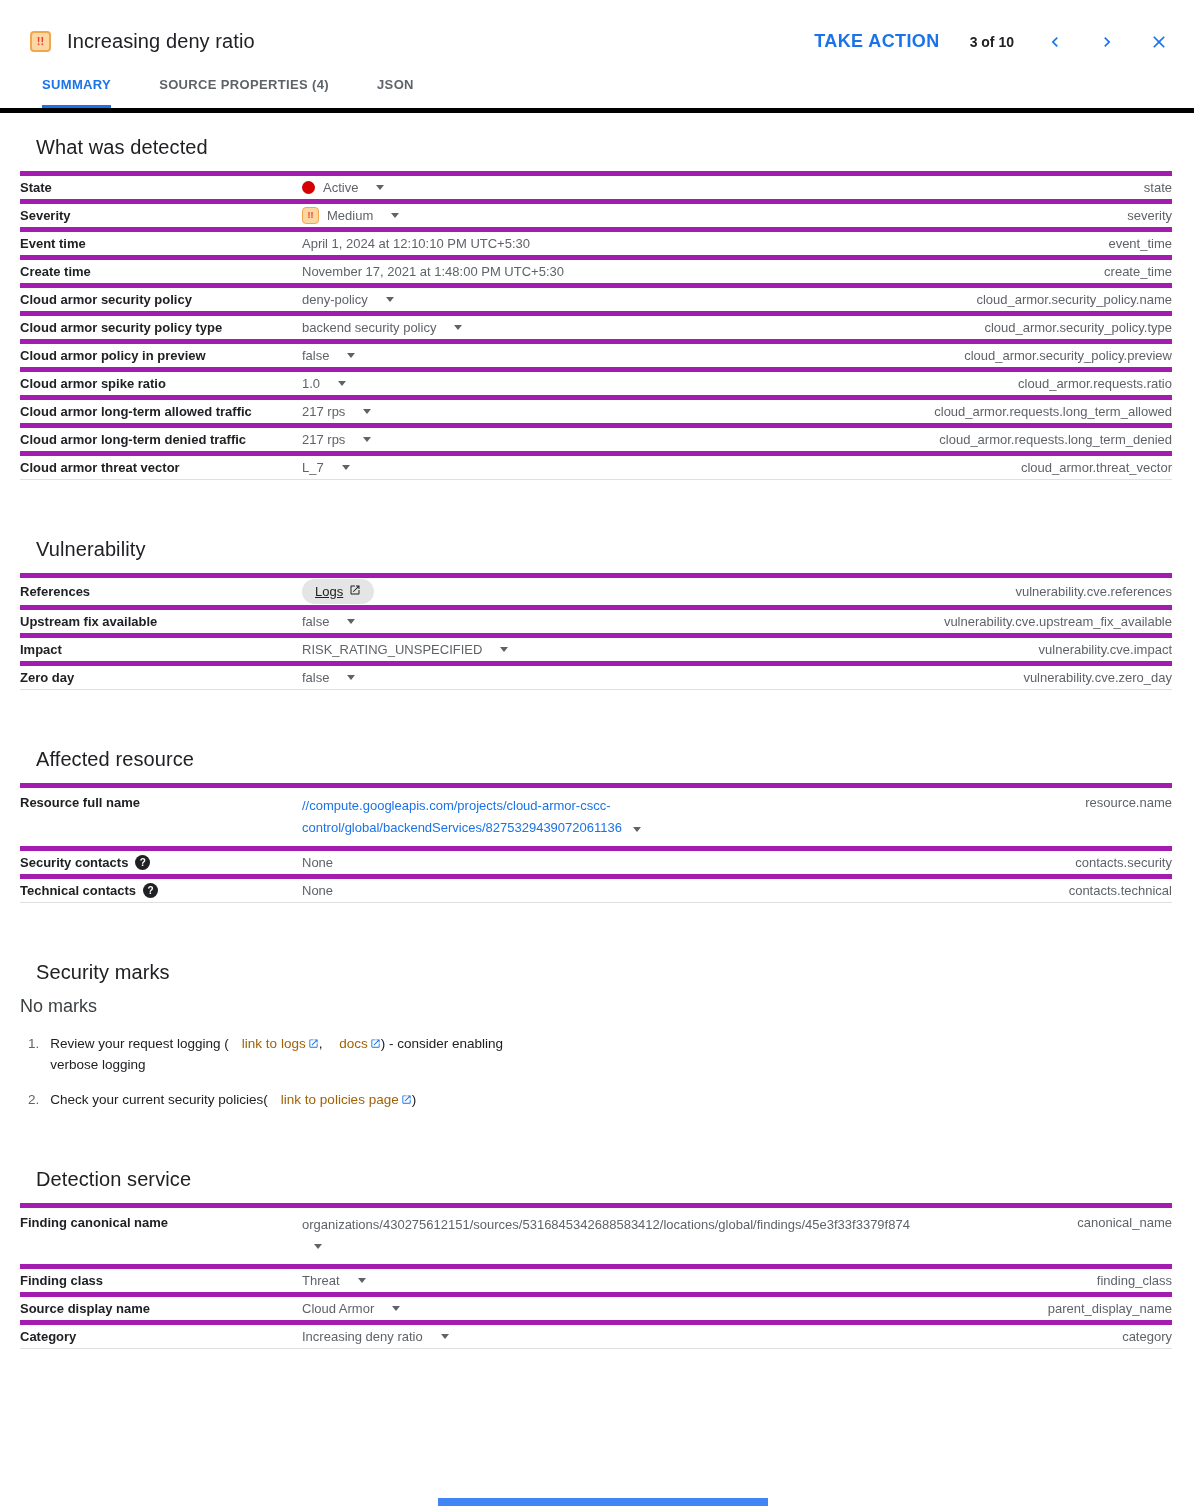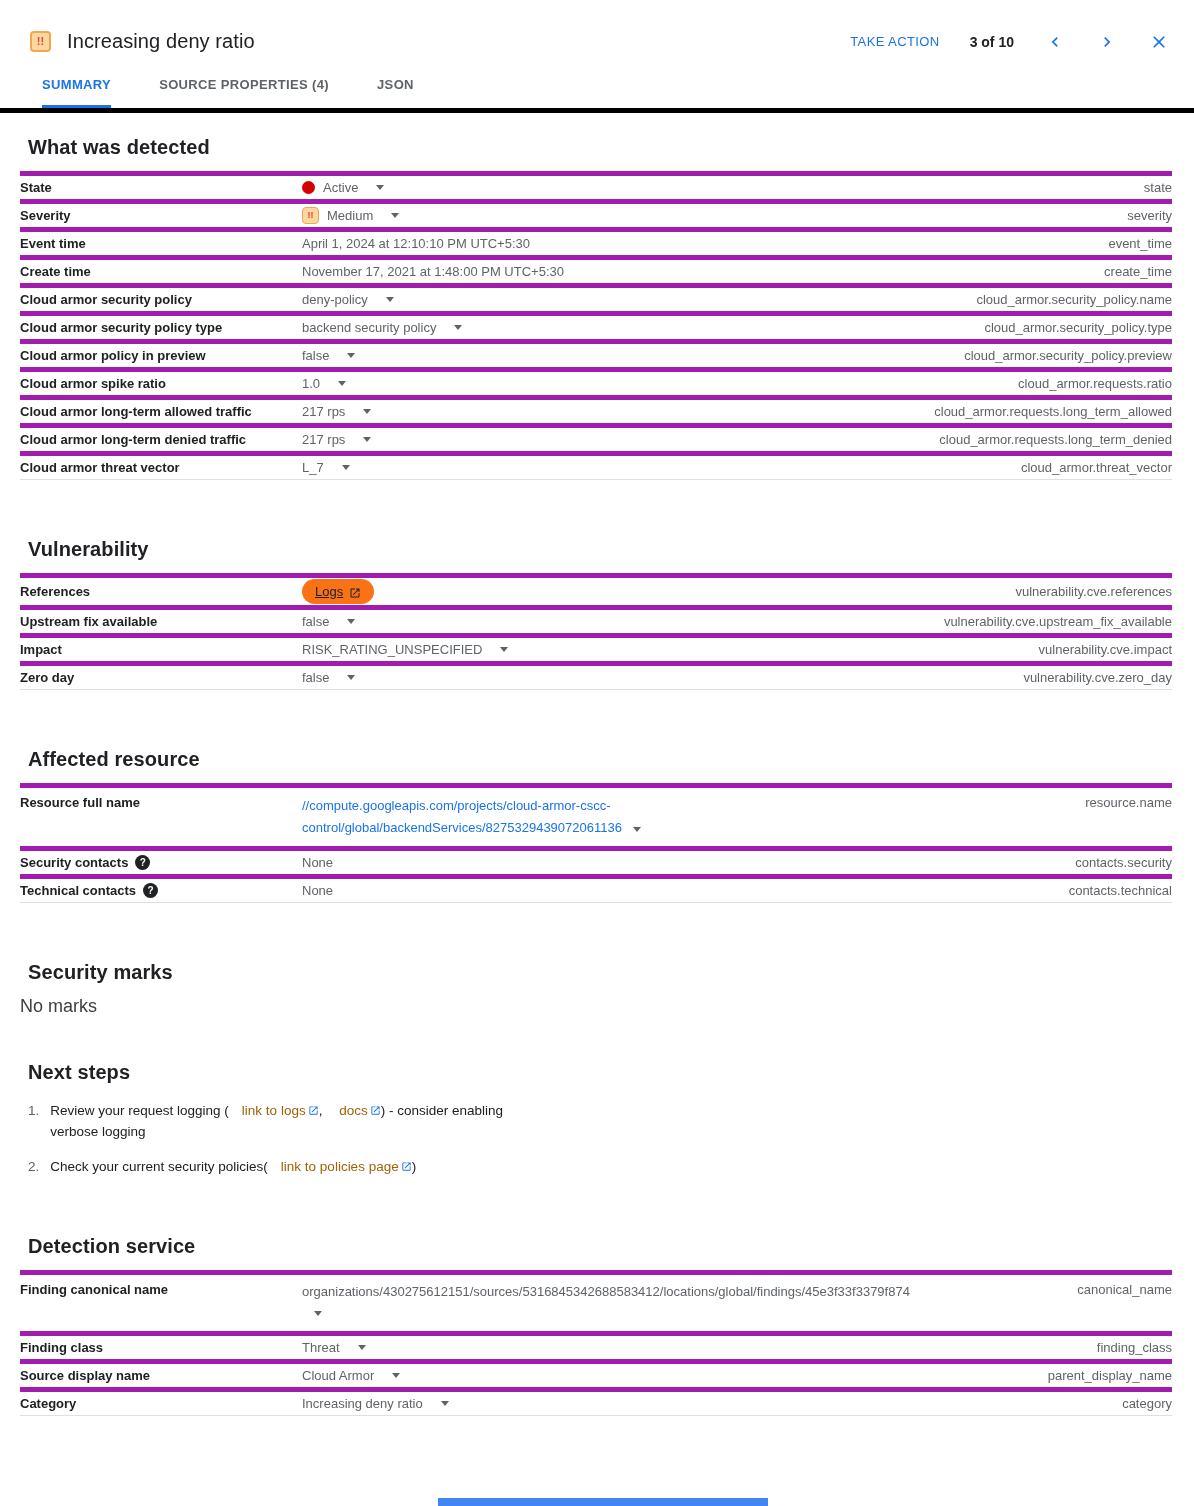--- a/index.html
+++ b/index.html
@@ -7,34 +7,34 @@
   body { font-family:"Liberation Sans","DejaVu Sans",sans-serif; color:#202124; }
   .page { position:relative; width:1194px; height:1506px; background:#fff; overflow:hidden; }
 
   
   .header { display:flex; align-items:center; padding:30px 24px 0 30px; }
   .sev-badge { width:21px; height:21px; border-radius:4px; background:#fbd7a2; border:2px solid #f2a74f;
                display:flex; align-items:center; justify-content:center; flex:0 0 auto; }
   .sev-badge span { color:#e94235; font-weight:700; font-size:11px; line-height:1; }
   .title { font-size:20px; color:#202124; margin-left:16px; letter-spacing:0.1px; }
   .header-right { margin-left:auto; display:flex; align-items:center; gap:30px; }
-  .take-action { color:#1a73e8; font-size:13px; font-weight:400; letter-spacing:0.4px; cursor:pointer; }
+  .take-action { color:#1a73e8; font-size:18px; font-weight:700; letter-spacing:0.4px; cursor:pointer; }
   .pagination { font-size:14px; font-weight:700; color:#202124; }
   .icon-btn { width:22px; height:22px; display:flex; align-items:center; justify-content:center; cursor:pointer; }
   .icon-btn svg { width:20px; height:20px; fill:#1a73e8; }
 
   
   .tabs { display:flex; margin-top:10px; border-bottom:5px solid #000000; padding-left:42px; }
   .tab { font-size:13px; font-weight:700; letter-spacing:0.35px; color:#5f6368;
          padding:14px 0 13px; margin-right:48px; cursor:pointer; border-bottom:3px solid transparent; }
   .tab.active { color:#1a73e8; border-bottom-color:#1a73e8; padding-bottom:10px; }
 
   
   .section { margin:0 22px 0 20px; }
-  .section h2 { font-size:20px; font-weight:700; color:#202124; margin:58px 8px 12px; letter-spacing:0.1px; }
+  .section h2 { font-size:20px; font-weight:400; color:#202124; margin:58px 16px 12px; letter-spacing:0.1px; }
   .section.first h2 { margin-top:23px; }
   .section.tight h2 { margin-top:44px; }
 
   .ftable { border-bottom:1px solid #e0e0e0; }
   .frow { display:grid; grid-template-columns:282px minmax(0,1fr) auto; align-items:center;
           min-height:28px; border-top:5px solid #a21caf; font-size:13px; }
   .frow.multi { align-items:start; padding:7px 0; }
   .flabel { font-weight:700; color:#202124; display:flex; align-items:center; gap:7px; }
   .fvalue { color:#5f6368; display:flex; align-items:center; gap:18px; line-height:20px; }
   .fvalue.block { display:block; }
@@ -44,21 +44,21 @@
               border-top:5px solid #5f6368; display:inline-block; cursor:pointer; flex:0 0 auto; }
   .state-dot { width:13px; height:13px; border-radius:50%; background:#d50000; display:inline-block; flex:0 0 auto; }
   .sev-badge.small { width:17px; height:17px; border-width:1.5px; }
   .sev-badge.small span { font-size:9px; }
   .with-icon { display:inline-flex; align-items:center; gap:8px; }
 
   .help-icon { width:15px; height:15px; border-radius:50%; background:#202124; color:#fff;
                font-size:10px; font-weight:700; display:inline-flex; align-items:center;
                justify-content:center; cursor:pointer; flex:0 0 auto; }
 
-  .chip { display:inline-flex; align-items:flex-end; gap:6px; background:#f97316; border:none;
+  .chip { display:inline-flex; align-items:flex-start; gap:6px; background:#e5e5e5; border:none;
           border-radius:14px; padding:5px 13px; cursor:pointer; font-family:inherit; }
   .chip .chip-label { font-size:13px; color:#202124; text-decoration:underline; }
   .chip svg { width:12px; height:12px; fill:#202124; }
 
   .blue-link { color:#1a73e8; text-decoration:none; cursor:pointer; }
   .res-link { display:inline-block; max-width:352px; line-height:22px; }
   .inline-arrow-wrap { white-space:nowrap; }
 
   .canonical-text { color:#5f6368; line-height:20px; }
   .canonical-arrow { margin:9px 0 2px 12px; }
@@ -291,21 +291,20 @@
       </div>
     </div>
   </div>
 
   <div class="section">
     <h2>Security marks</h2>
     <div class="no-marks">No marks</div>
   </div>
 
   <div class="section tight">
-    <h2>Next steps</h2>
     <div class="ns-list">
       <div class="ns-item">
         <span class="ns-num">1.</span>
         <span class="ns-content"><span>Review your request logging (</span><a class="ns-link">link to logs</a><svg viewBox="0 0 24 24">
               <path d="M19 19H5V5h7V3H5c-1.1 0-2 .9-2 2v14c0 1.1.9 2 2 2h14c1.1 0 2-.9 2-2v-7h-2v7zM14 3v2h3.59l-9.83 9.83 1.41 1.41L19 6.41V10h2V3h-7z"></path>
             </svg><span>, </span><a class="ns-link">docs</a><svg viewBox="0 0 24 24">
               <path d="M19 19H5V5h7V3H5c-1.1 0-2 .9-2 2v14c0 1.1.9 2 2 2h14c1.1 0 2-.9 2-2v-7h-2v7zM14 3v2h3.59l-9.83 9.83 1.41 1.41L19 6.41V10h2V3h-7z"></path>
             </svg><span>) - consider enabling verbose logging</span></span>
       </div>
       <div class="ns-item">

